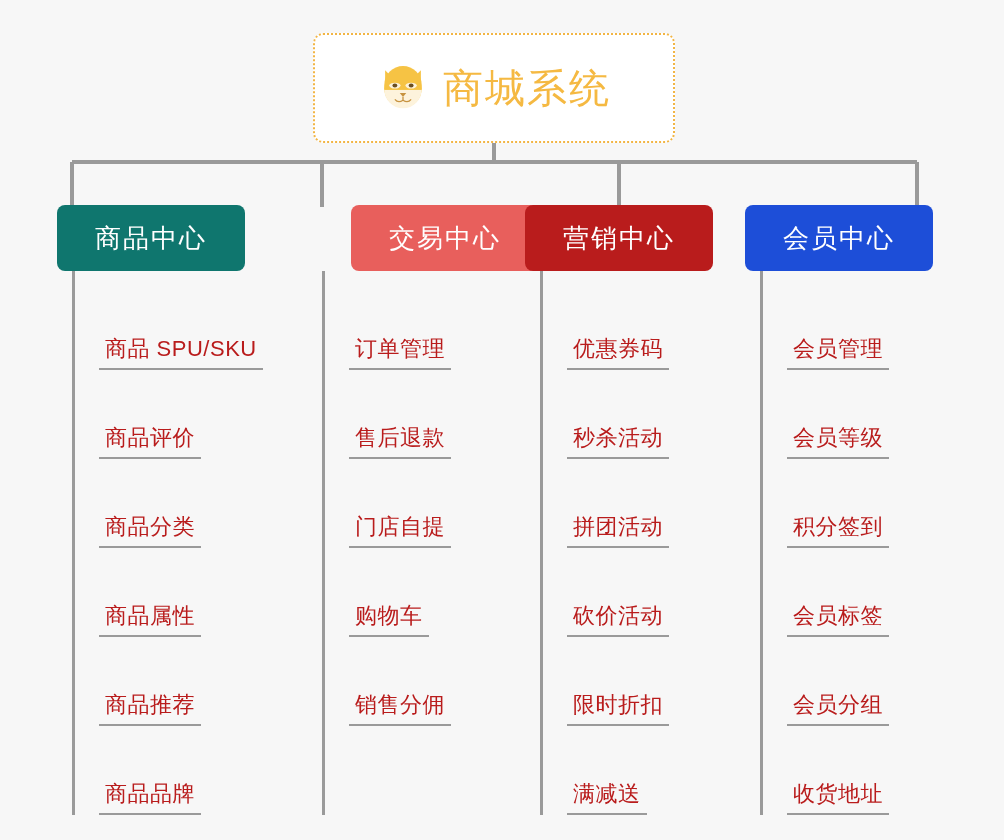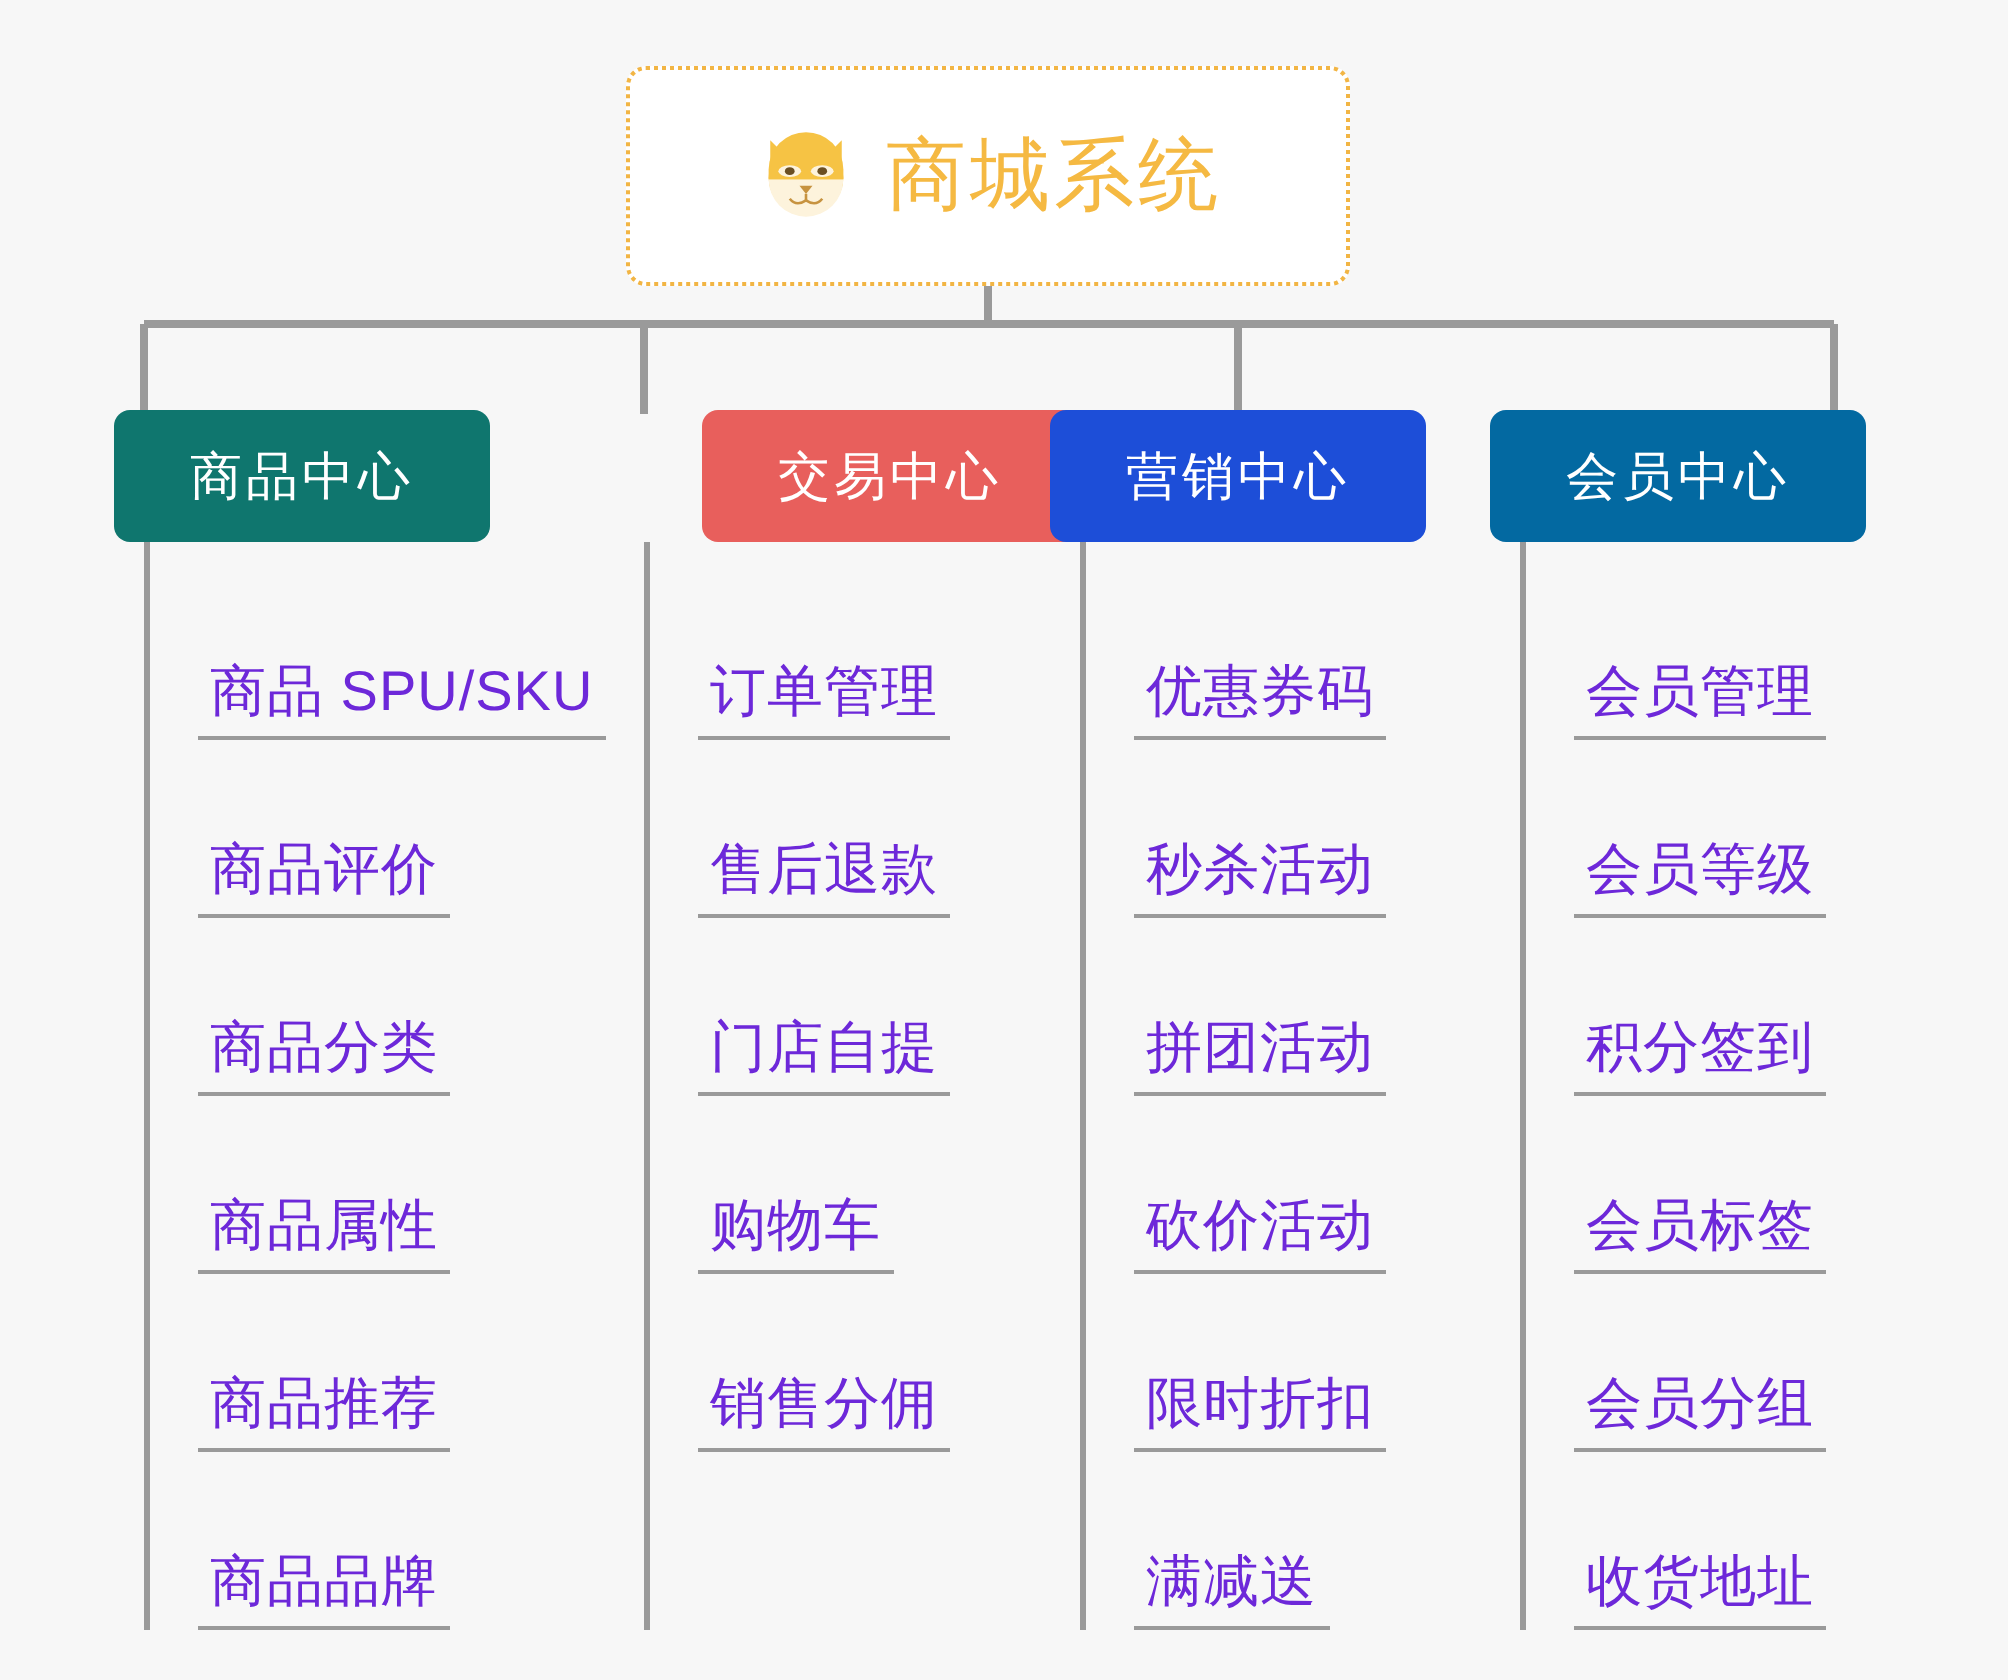--- a/index.html
+++ b/index.html
@@ -105,22 +105,22 @@
     position: relative;
     height: 89px;
     box-sizing: border-box;
     display: flex;
     align-items: flex-end;
     justify-content: flex-start;
     padding-left: 26px;
   }
   .leaf-text {
     display: inline-block;
-    font-size: 28px;
-    color: #6d28d9;
+    font-size: 22px;
+    color: #b91c1c;
     line-height: 1.18;
     white-space: nowrap;
     padding: 0 6px 6px 6px;
     border-bottom: 2px solid #9a9a9a;
     letter-spacing: 0.5px;
   }
 </style>
 </head>
 <body>
 
@@ -202,48 +202,48 @@
       <div class="leaf-item">
           <span class="leaf-text">购物车</span>
         </div>
       <div class="leaf-item">
           <span class="leaf-text">销售分佣</span>
         </div>
     </div>
   </div>
 
   <div class="column col-2">
+    <div class="cat-header" style="background: #b91c1c;">
+      <span class="cat-header-label">营销中心</span>
+    </div>
+    <div class="leaf-list">
+      <div class="leaf-spine" style="height: 544px;"></div>
+      <div class="leaf-item">
+          <span class="leaf-text">优惠券码</span>
+        </div>
+      <div class="leaf-item">
+          <span class="leaf-text">秒杀活动</span>
+        </div>
+      <div class="leaf-item">
+          <span class="leaf-text">拼团活动</span>
+        </div>
+      <div class="leaf-item">
+          <span class="leaf-text">砍价活动</span>
+        </div>
+      <div class="leaf-item">
+          <span class="leaf-text">限时折扣</span>
+        </div>
+      <div class="leaf-item">
+          <span class="leaf-text">满减送</span>
+        </div>
+    </div>
+  </div>
+
+  <div class="column col-3">
     <div class="cat-header" style="background: #1d4ed8;">
-      <span class="cat-header-label">营销中心</span>
-    </div>
-    <div class="leaf-list">
-      <div class="leaf-spine" style="height: 544px;"></div>
-      <div class="leaf-item">
-          <span class="leaf-text">优惠券码</span>
-        </div>
-      <div class="leaf-item">
-          <span class="leaf-text">秒杀活动</span>
-        </div>
-      <div class="leaf-item">
-          <span class="leaf-text">拼团活动</span>
-        </div>
-      <div class="leaf-item">
-          <span class="leaf-text">砍价活动</span>
-        </div>
-      <div class="leaf-item">
-          <span class="leaf-text">限时折扣</span>
-        </div>
-      <div class="leaf-item">
-          <span class="leaf-text">满减送</span>
-        </div>
-    </div>
-  </div>
-
-  <div class="column col-3">
-    <div class="cat-header" style="background: #0369a1;">
       <span class="cat-header-label">会员中心</span>
     </div>
     <div class="leaf-list">
       <div class="leaf-spine" style="height: 544px;"></div>
       <div class="leaf-item">
           <span class="leaf-text">会员管理</span>
         </div>
       <div class="leaf-item">
           <span class="leaf-text">会员等级</span>
         </div>

